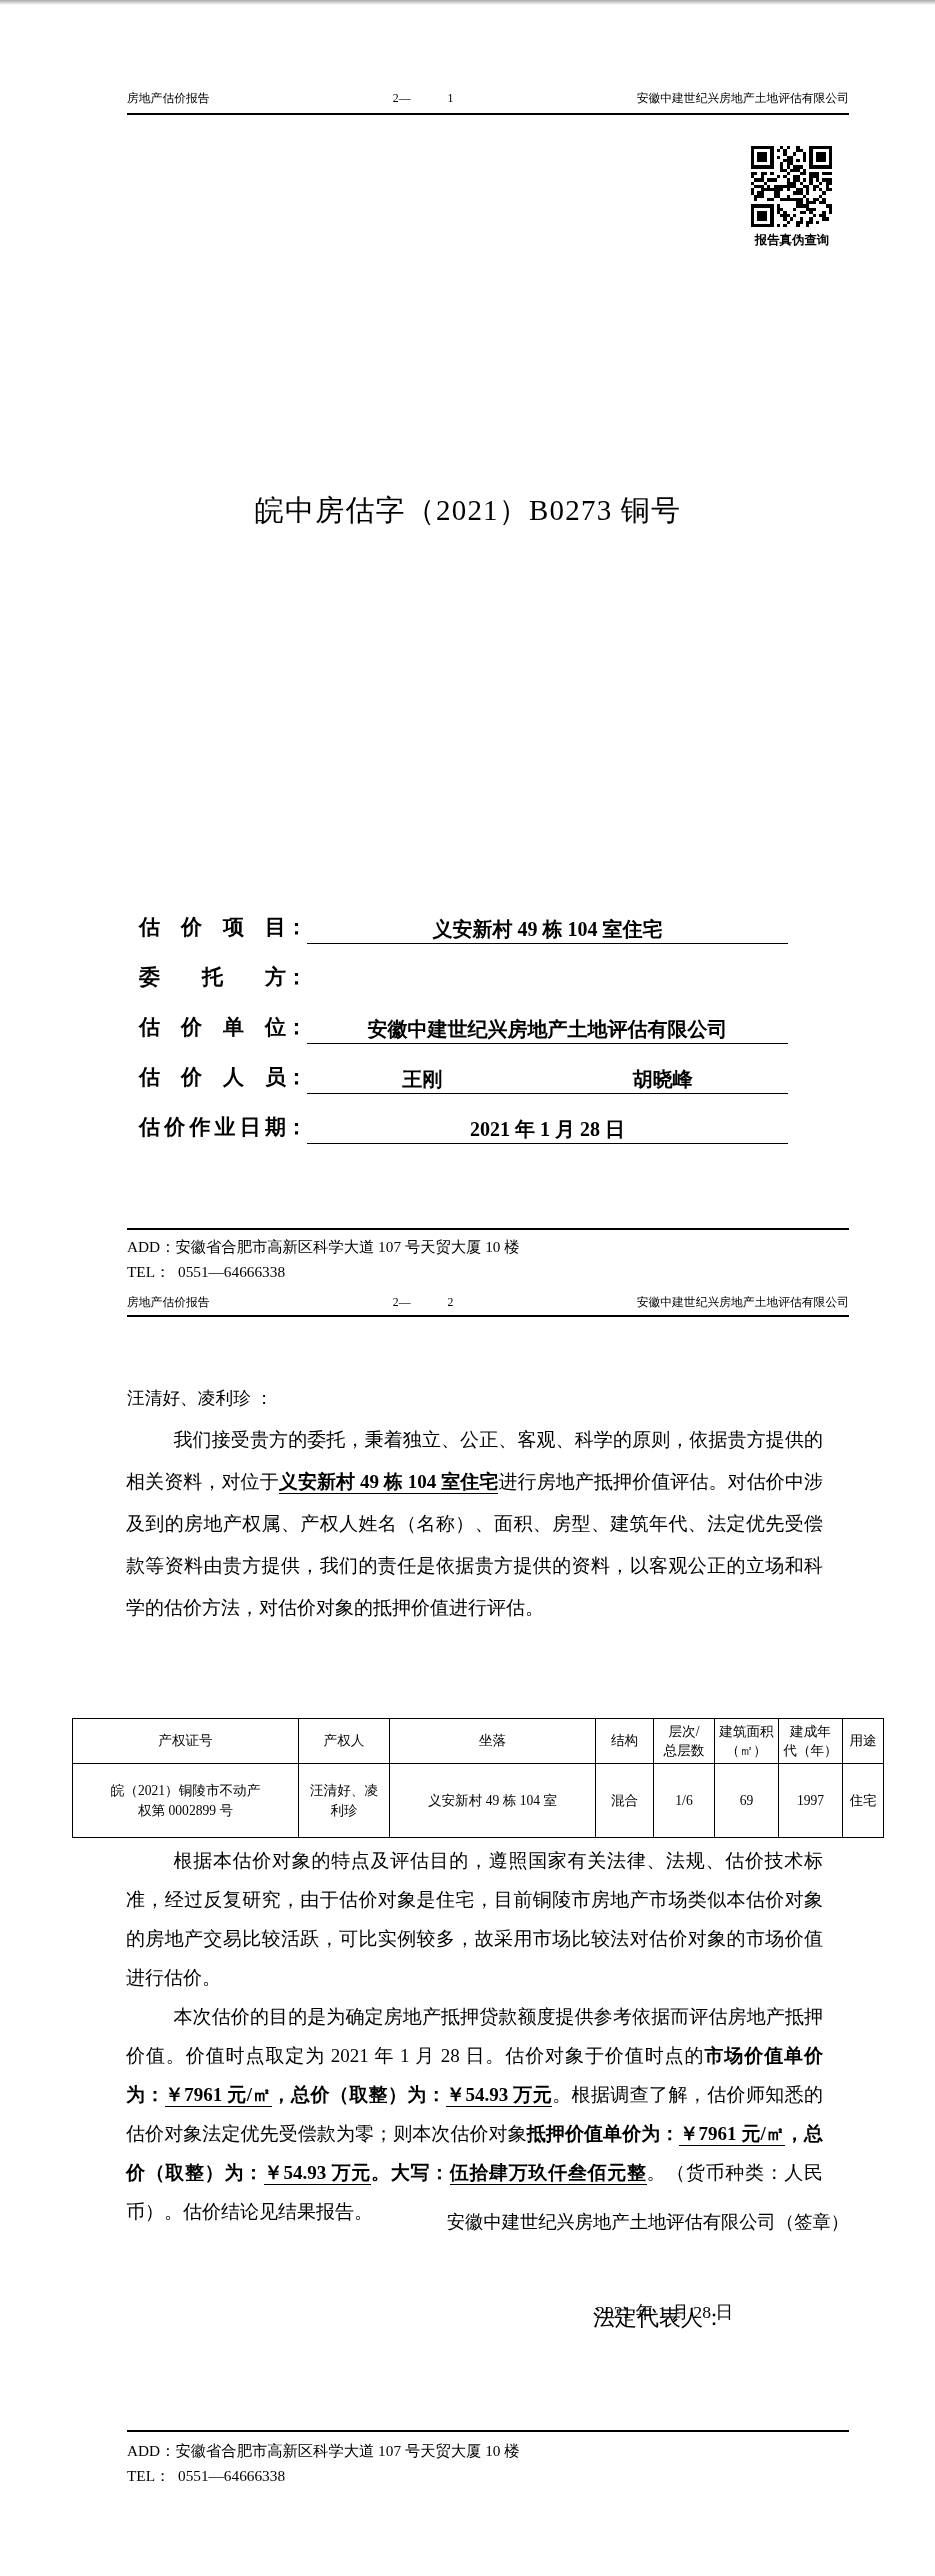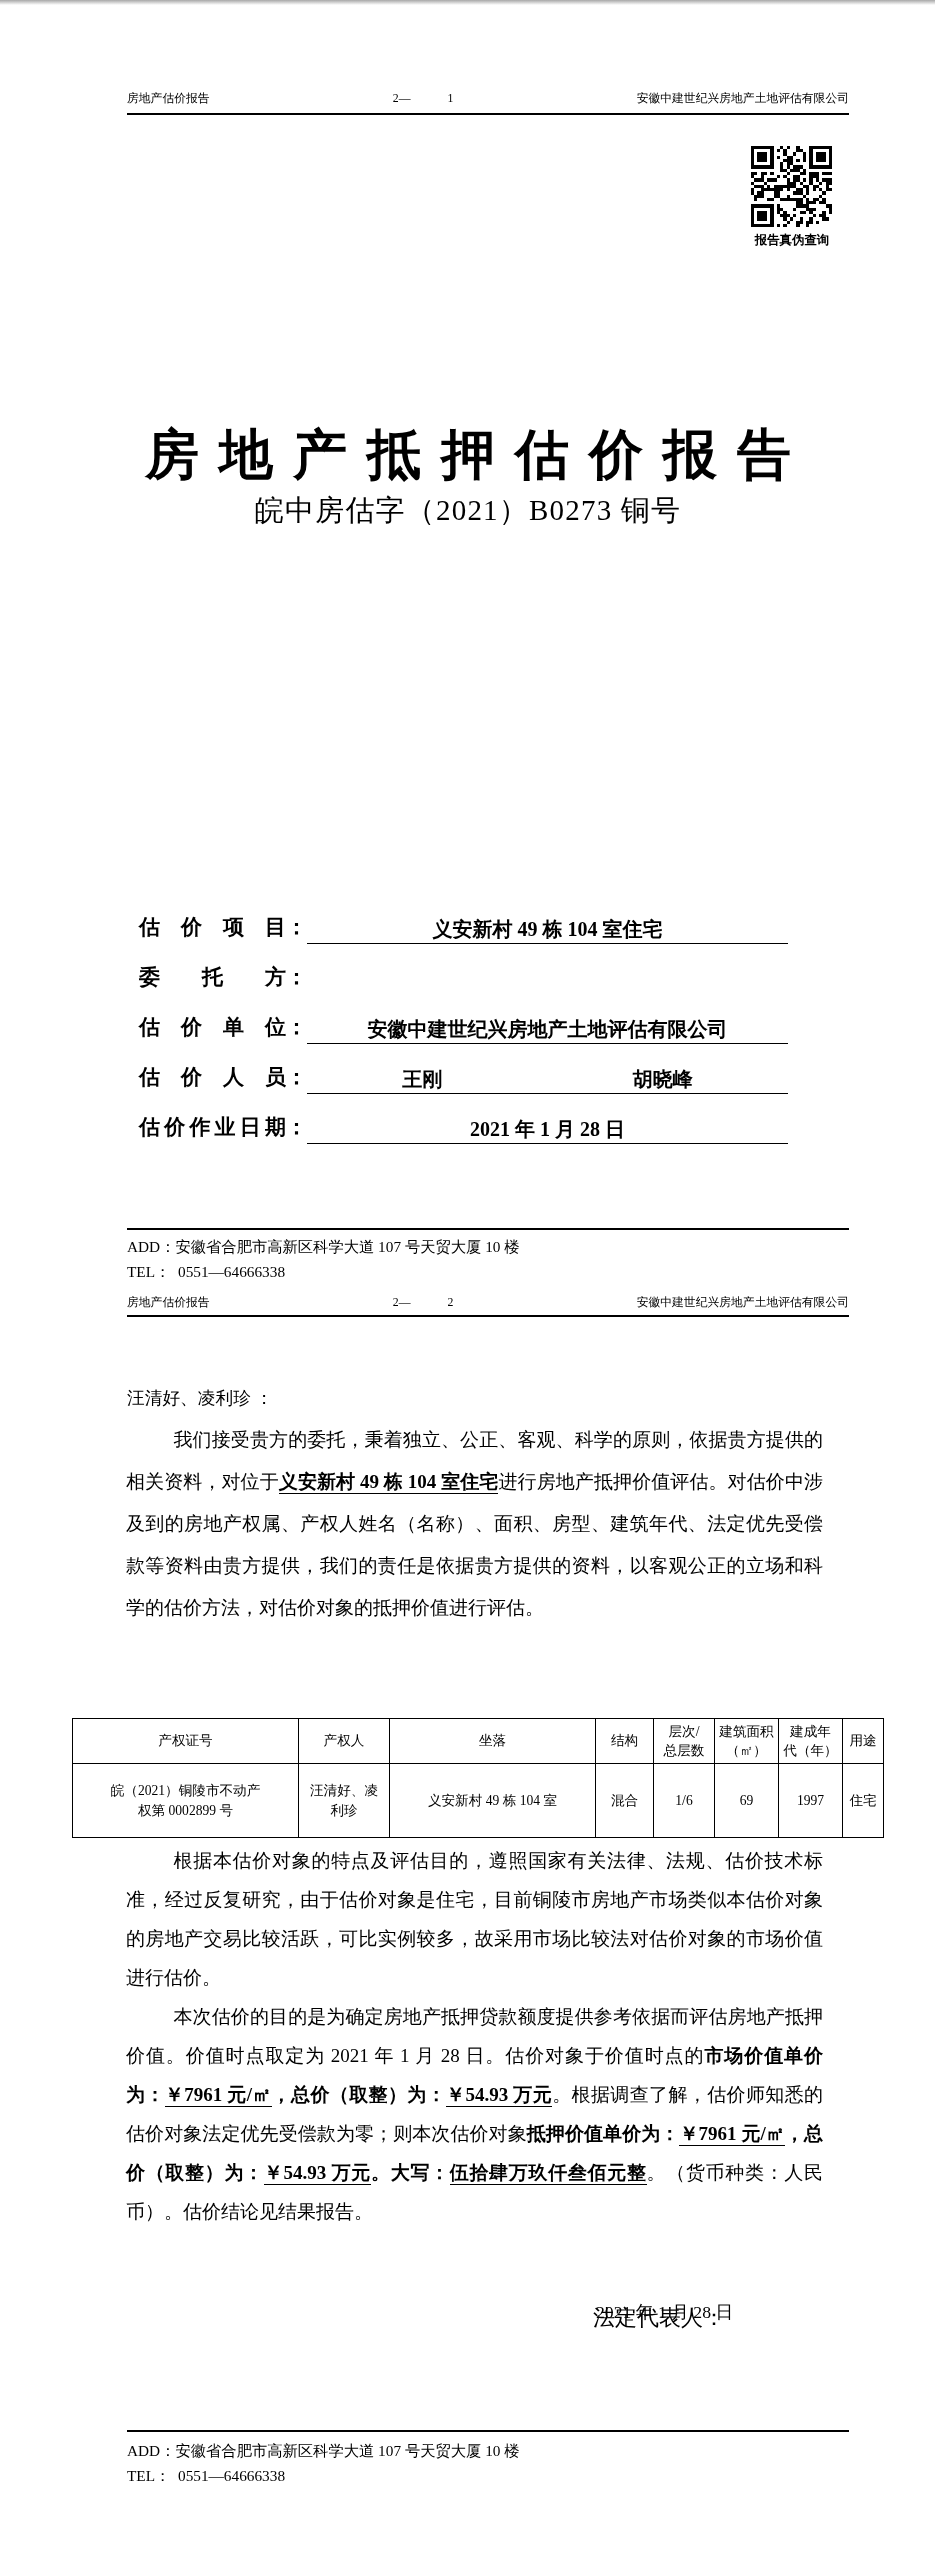--- a/index.html
+++ b/index.html
@@ -294,21 +294,20 @@
       <rect x="2" y="2" width="3" height="3" fill="#000"></rect>
       <rect x="18" y="0" width="7" height="7" fill="#000"></rect>
       <rect x="19" y="1" width="5" height="5" fill="#fff"></rect>
       <rect x="20" y="2" width="3" height="3" fill="#000"></rect>
       <rect x="0" y="18" width="7" height="7" fill="#000"></rect>
       <rect x="1" y="19" width="5" height="5" fill="#fff"></rect>
       <rect x="2" y="20" width="3" height="3" fill="#000"></rect>
     </svg>
   <div class="qr-label">报告真伪查询</div>
 
-  <h1 class="cover-title">房地产抵押估价报告</h1>
   <div class="report-no">皖中房估字（2021）B0273 铜号</div>
 
   <div class="fields" id="cover-fields">
       <div class="field-row">
         <span class="field-label">估 价 项 目</span>
         <span class="field-colon">：</span>
         <span class="field-line">
           <span class="field-value">义安新村 49 栋 104 室住宅</span>
         </span>
       </div>
@@ -400,20 +399,21 @@
           <td>住宅</td>
         </tr>
       </tbody>
   </table>
 
   <div class="body-block body-b" id="body-b">
       <p class="para indent"><span>根据本估价对象的特点及评估目的，遵照国家有关法律、法规、估价技术标准，经过反复研究，由于估价对象是住宅，目前铜陵市房地产市场类似本估价对象的房地产交易比较活跃，可比实例较多，故采用市场比较法对估价对象的市场价值进行估价。</span></p>
       <p class="para indent"><span>本次估价的目的是为确定房地产抵押贷款额度提供参考依据而评估房地产抵押价值。价值时点取定为 2021 年 1 月 28 日。估价对象于价值时点的</span><span class="b">市场价值单价为：</span><span class="b u">￥7961 元/㎡</span><span class="b">，</span><span class="b">总价（取整）为：</span><span class="b u">￥54.93 万元</span><span>。根据调查了解，估价师知悉的估价对象法定优先受偿款为零；则本次估价对象</span><span class="b">抵押价值单价为：</span><span class="b u">￥7961 元/㎡</span><span class="b">，总价（取整）为：</span><span class="b u">￥54.93 万元</span><span class="b">。大写：</span><span class="b u">伍拾肆万玖仟叁佰元整</span><span>。（货币种类：人民币）。估价结论见结果报告。</span></p>
     </div>
 
+  <div class="sign-company">安徽中建世纪兴房地产土地评估有限公司（签章）</div>
   <div class="sign-rep">法定代表人：</div>
   <div class="sign-date">2021 年 1 月 28 日</div>
 
   <div class="f-rule fr2"></div>
   <div class="f-add fa2">ADD：安徽省合肥市高新区科学大道 107 号天贸大厦 10 楼</div>
   <div class="f-tel ft2">TEL：  0551—64666338</div>
 </div>
 
 
 </body></html>

